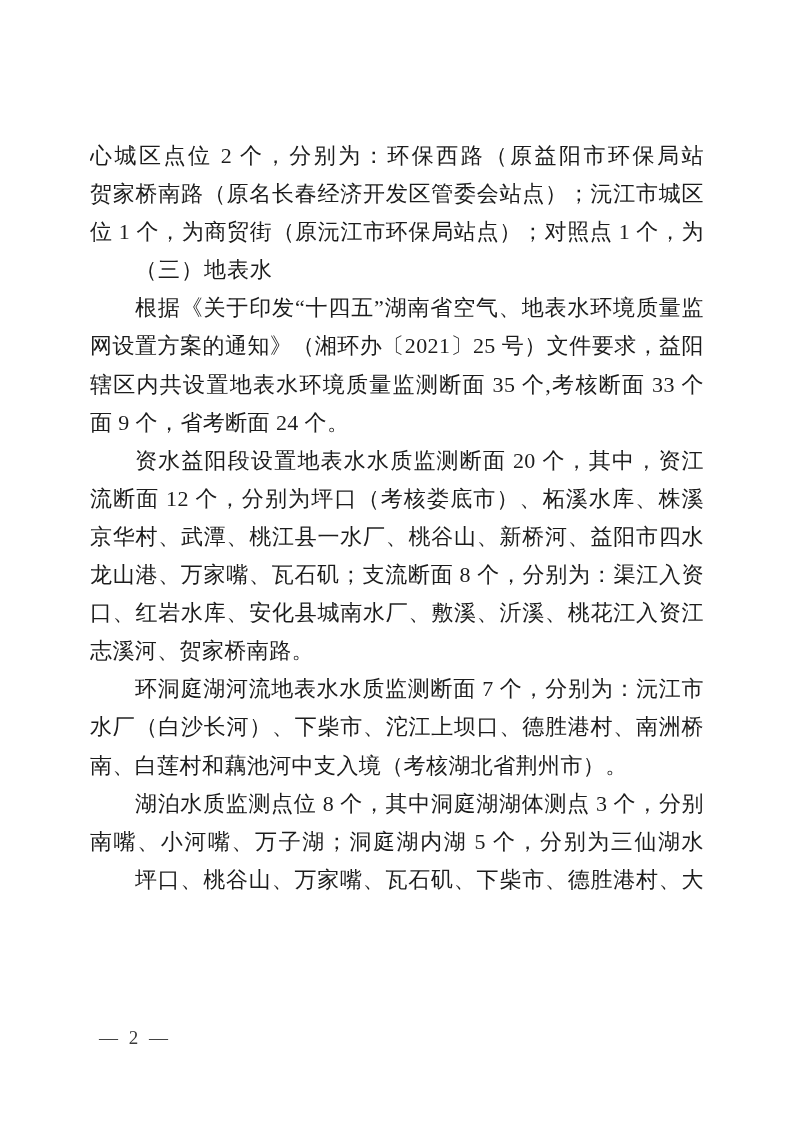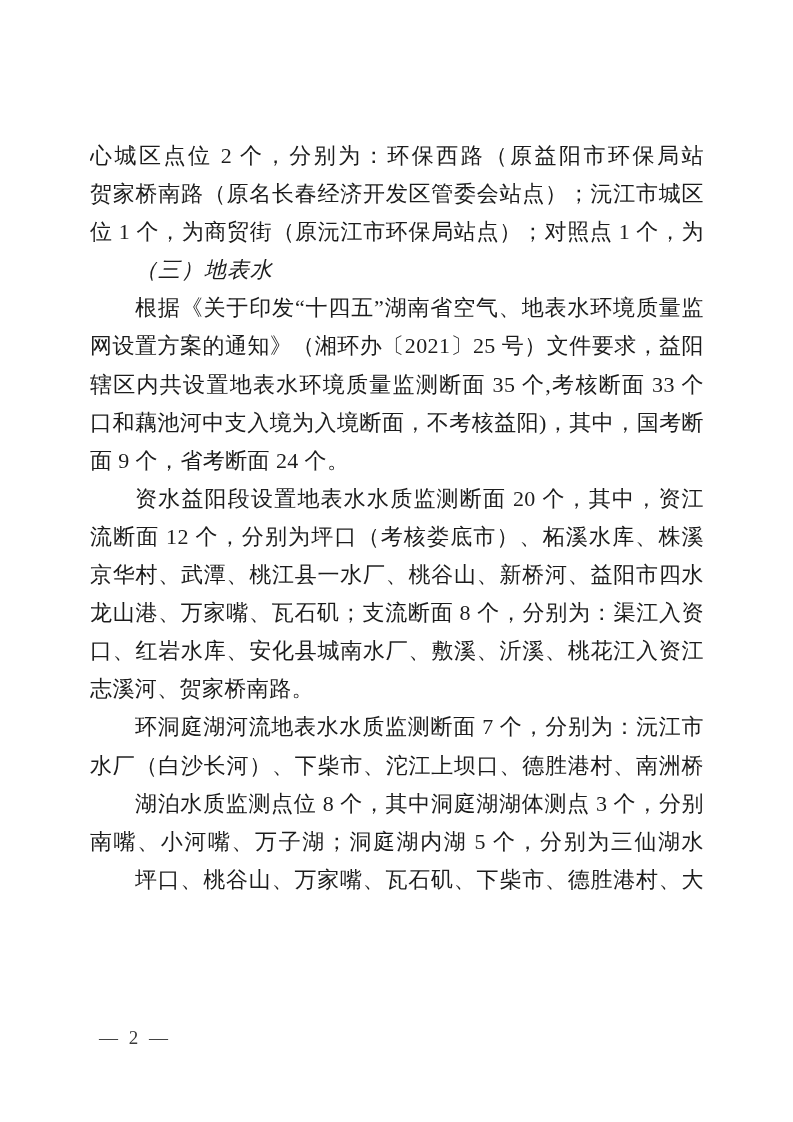--- a/index.html
+++ b/index.html
@@ -45,21 +45,20 @@
   
   .line.end {
     text-align: left;
   }
   
   .line.indent {
     text-indent: 45px;
   }
   
   .line.heading {
-    font-style: italic;
     white-space: nowrap;
     text-align: left;
     letter-spacing: 1px;
   }
   .page-number {
     position: absolute;
     left: 99px;
     top: 1026px;
     font-size: 19px;
     line-height: 24px;
@@ -77,32 +76,32 @@
 
     <div class="line fill">心城区点位 2 个，分别为：环保西路（原益阳市环保局站点）、</div>
     <div class="line fill">贺家桥南路（原名长春经济开发区管委会站点）；沅江市城区点</div>
     <div class="line fill">位 1 个，为商贸街（原沅江市环保局站点）；对照点 1 个，为甘</div>
 
     <div class="line heading indent">（三）地表水</div>
 
     <div class="line fill indent">根据《关于印发“十四五”湖南省空气、地表水环境质量监测</div>
     <div class="line fill">网设置方案的通知》（湘环办〔2021〕25 号）文件要求，益阳市</div>
     <div class="line fill">辖区内共设置地表水环境质量监测断面 35 个,考核断面 33 个(坪</div>
-    <div class="line fill">口和藕池河中支入境为入境断面，不考核益阳)，其中，国考断</div>
     <div class="line end">面 9 个，省考断面 24 个。</div>
 
     <div class="line fill indent">资水益阳段设置地表水水质监测断面 20 个，其中，资江干</div>
     <div class="line fill">流断面 12 个，分别为坪口（考核娄底市）、柘溪水库、株溪口、</div>
     <div class="line fill">京华村、武潭、桃江县一水厂、桃谷山、新桥河、益阳市四水厂、</div>
     <div class="line fill">龙山港、万家嘴、瓦石矶；支流断面 8 个，分别为：渠江入资江</div>
     <div class="line fill">口、红岩水库、安化县城南水厂、敷溪、沂溪、桃花江入资江口、</div>
     <div class="line end">志溪河、贺家桥南路。</div>
 
     <div class="line fill indent">环洞庭湖河流地表水水质监测断面 7 个，分别为：沅江市三</div>
     <div class="line fill">水厂（白沙长河）、下柴市、沱江上坝口、德胜港村、南洲桥以</div>
+    <div class="line end">南、白莲村和藕池河中支入境（考核湖北省荆州市）。</div>
 
     <div class="line fill indent">湖泊水质监测点位 8 个，其中洞庭湖湖体测点 3 个，分别为</div>
     <div class="line fill">南嘴、小河嘴、万子湖；洞庭湖内湖 5 个，分别为三仙湖水库、</div>
 
     <div class="line fill indent">坪口、桃谷山、万家嘴、瓦石矶、下柴市、德胜港村、大通</div>
 
   </div>
 
   <div class="page-number">— 2 —</div>
 

